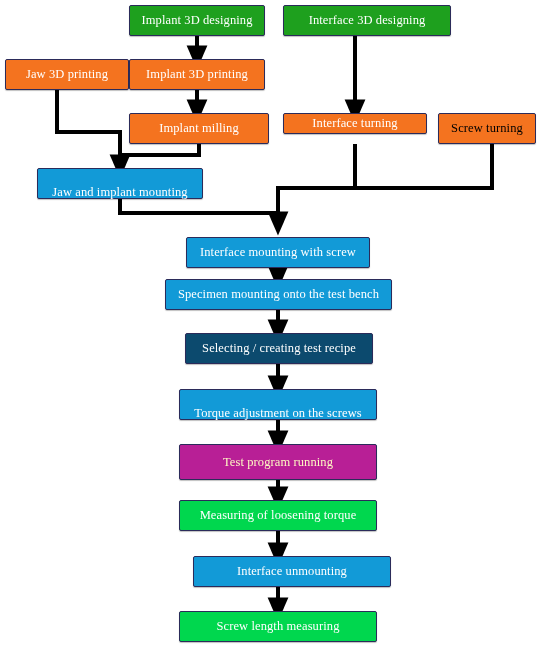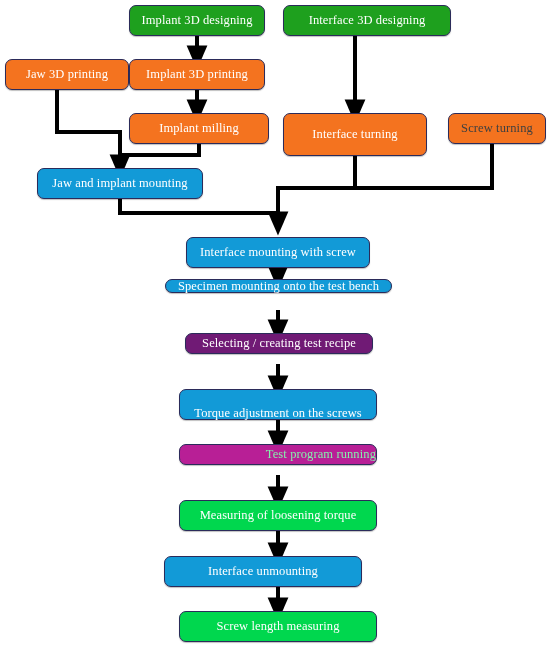--- a/index.html
+++ b/index.html
@@ -23,21 +23,21 @@
     position: absolute;
     top: 0;
     left: 0;
     width: 550px;
     height: 646px;
     display: block;
   }
   .node-box {
     position: absolute;
     box-sizing: border-box;
-    border-radius: 7px;
+    border-radius: 2px;
     border: 1.2px solid #2b2b5a;
     display: flex;
     align-items: center;
     justify-content: center;
     color: #ffffff;
     font-family: "Liberation Serif", "DejaVu Serif", serif;
     font-size: 12.5px;
     line-height: 1;
     letter-spacing: 0.1px;
     text-align: center;
@@ -85,48 +85,48 @@
       </div>
       <div class="node-box" style="left: 5px; top: 59px; width: 124px; height: 31px; background: rgb(244, 115, 31); color: rgb(255, 255, 255);">
         <span>Jaw 3D printing</span>
       </div>
       <div class="node-box" style="left: 129px; top: 59px; width: 136px; height: 31px; background: rgb(244, 115, 31); color: rgb(255, 255, 255);">
         <span>Implant 3D printing</span>
       </div>
       <div class="node-box" style="left: 129px; top: 113px; width: 140px; height: 31px; background: rgb(244, 115, 31); color: rgb(255, 255, 255);">
         <span>Implant milling</span>
       </div>
-      <div class="node-box" style="left: 283px; top: 113px; width: 144px; height: 43px; background: rgb(244, 115, 31); color: rgb(255, 255, 255);">
+      <div class="node-box" style="left: 283px; top: 113px; width: 144px; height: 21px; background: rgb(244, 115, 31); color: rgb(255, 255, 255);">
         <span>Interface turning</span>
       </div>
-      <div class="node-box" style="left: 438px; top: 113px; width: 98px; height: 31px; background: rgb(244, 115, 31); color: #404040; margin-left: 10px;">
+      <div class="node-box" style="left: 438px; top: 113px; width: 98px; height: 31px; background: rgb(244, 115, 31); color: #000000;">
         <span>Screw turning</span>
       </div>
-      <div class="node-box" style="left: 37px; top: 168px; width: 166px; height: 31px; background: rgb(18, 154, 215); color: rgb(255, 255, 255);">
+      <div class="node-box" style="left: 37px; top: 168px; width: 166px; height: 31px; background: rgb(18, 154, 215); color: rgb(255, 255, 255); align-items: flex-end;">
         <span>Jaw and implant mounting</span>
       </div>
       <div class="node-box" style="left: 186px; top: 225px; width: 184px; height: 31px; background: rgb(18, 154, 215); color: rgb(255, 255, 255); margin-top: 12px;">
         <span>Interface mounting with screw</span>
       </div>
-      <div class="node-box" style="left: 165px; top: 279px; width: 227px; height: 14px; background: rgb(18, 154, 215); color: rgb(255, 255, 255);">
+      <div class="node-box" style="left: 165px; top: 279px; width: 227px; height: 31px; background: rgb(18, 154, 215); color: rgb(255, 255, 255);">
         <span>Specimen mounting onto the test bench</span>
       </div>
-      <div class="node-box" style="left: 185px; top: 333px; width: 188px; height: 21px; background: #701a75; color: rgb(255, 255, 255);">
+      <div class="node-box" style="left: 185px; top: 333px; width: 188px; height: 31px; background: #0c4a6e; color: rgb(255, 255, 255);">
         <span>Selecting / creating test recipe</span>
       </div>
       <div class="node-box" style="left: 179px; top: 389px; width: 198px; height: 31px; background: rgb(18, 154, 215); color: rgb(255, 255, 255); align-items: flex-end;">
         <span>Torque adjustment on the screws</span>
       </div>
-      <div class="node-box" style="left: 179px; top: 444px; width: 198px; height: 21px; background: rgb(184, 31, 150); color: #86efac; justify-content: flex-end;">
+      <div class="node-box" style="left: 179px; top: 444px; width: 198px; height: 36px; background: rgb(184, 31, 150); color: #fef9c3;">
         <span>Test program running</span>
       </div>
       <div class="node-box" style="left: 179px; top: 500px; width: 198px; height: 31px; background: rgb(0, 215, 78); color: rgb(255, 255, 255);">
         <span>Measuring of loosening torque</span>
       </div>
-      <div class="node-box" style="left: 164px; top: 556px; width: 198px; height: 31px; background: rgb(18, 154, 215); color: rgb(255, 255, 255);">
+      <div class="node-box" style="left: 193px; top: 556px; width: 198px; height: 31px; background: rgb(18, 154, 215); color: rgb(255, 255, 255);">
         <span>Interface unmounting</span>
       </div>
       <div class="node-box" style="left: 179px; top: 611px; width: 198px; height: 31px; background: rgb(0, 215, 78); color: rgb(255, 255, 255);">
         <span>Screw length measuring</span>
       </div>
     </div>
 
 </div>
 
 </body></html>

